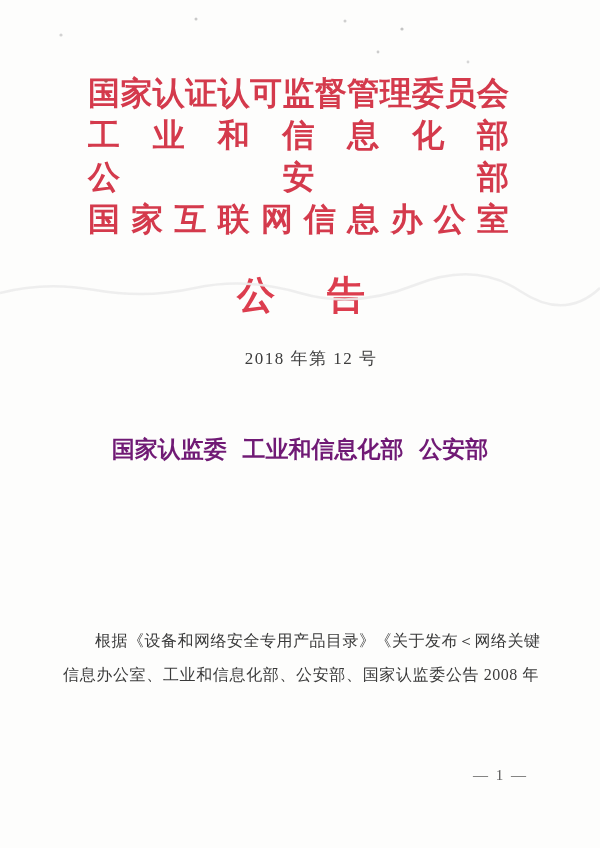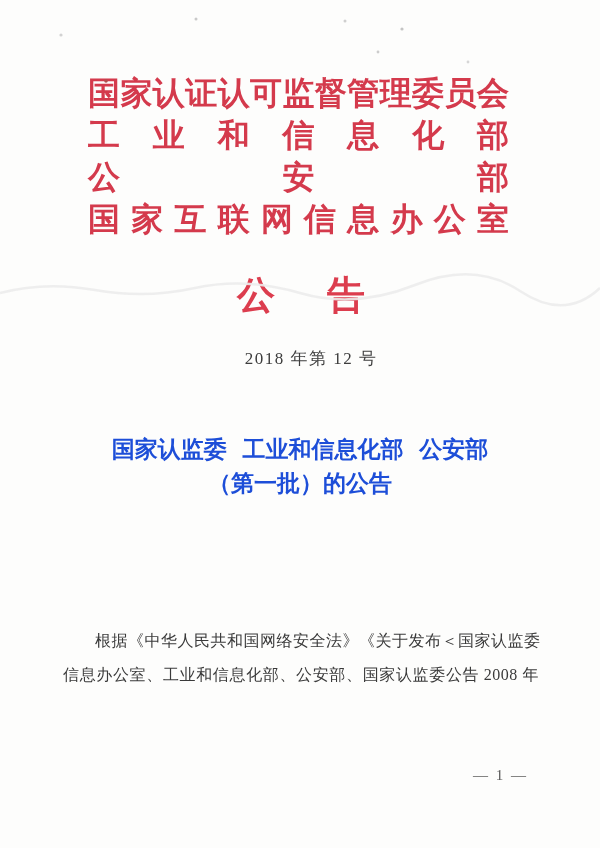--- a/index.html
+++ b/index.html
@@ -59,21 +59,21 @@
   }
   
   .title-block {
     position: absolute;
     top: 433px;
     left: 0;
     width: 100%;
     text-align: center;
     font-weight: bold;
     font-size: 23px;
-    color: #1d4ed8;
+    color: #701a75;
   }
   .title-line {
     height: 33.5px;
     line-height: 33.5px;
     word-spacing: 10px;
   }
   
   .body-block {
     position: absolute;
     top: 624px;
@@ -158,25 +158,24 @@
 
   <div class="notice-type">
       <span>公</span>
       <span>告</span>
     </div>
 
   <div class="doc-number">2018 年第 12 号</div>
 
   <div class="title-block">
     <div class="title-line">国家认监委 工业和信息化部 公安部</div>
-    <div class="title-line">（第一批）的公告</div>
   </div>
 
   <div class="body-block">
-    <div class="body-line indent">根据《中华人民共和国网络安全法》《关于发布＜国家认监委</div>
+    <div class="body-line indent">根据《设备和网络安全专用产品目录》《关于发布＜网络关键</div>
     <div class="body-line">信息办公室、工业和信息化部、公安部、国家认监委公告 2008 年</div>
   </div>
 
   <div class="page-number">— 1 —</div>
 
   <svg class="scan-artifacts" width="600" height="848" viewBox="0 0 600 848">
     <path d="M0,293 Q45,281 95,290 T195,288 T300,293 T415,285 T520,291 T600,288" fill="none" stroke="#ececec" stroke-width="2.5" opacity="0.9"></path>
     <circle cx="196" cy="19" r="1.5" fill="#c9c9c9"></circle>
     <circle cx="345" cy="21" r="1.5" fill="#cfcfcf"></circle>
     <circle cx="402" cy="29" r="1.6" fill="#c4c4c4"></circle>

